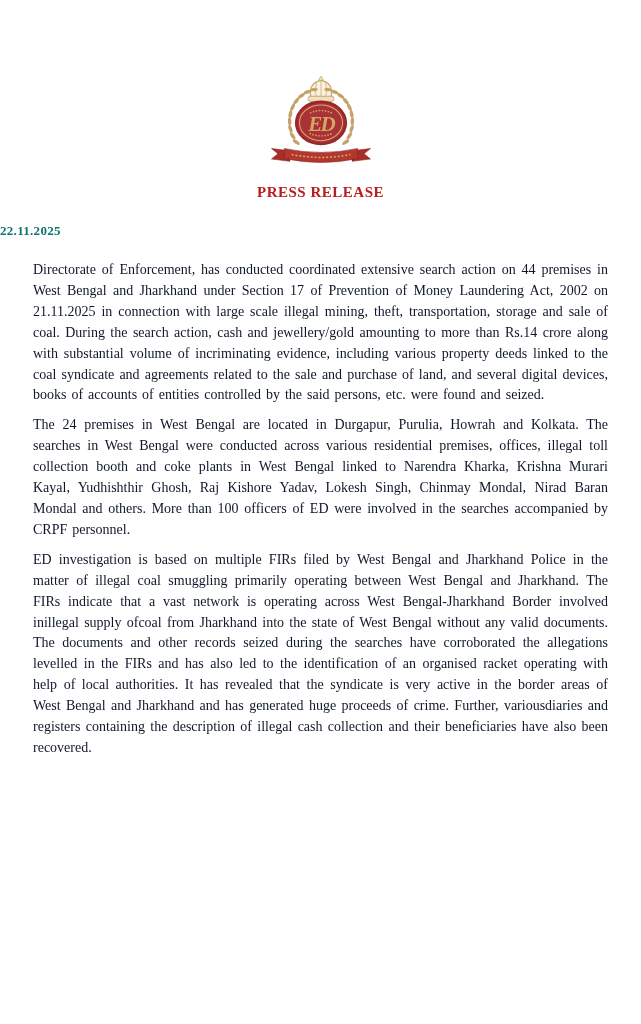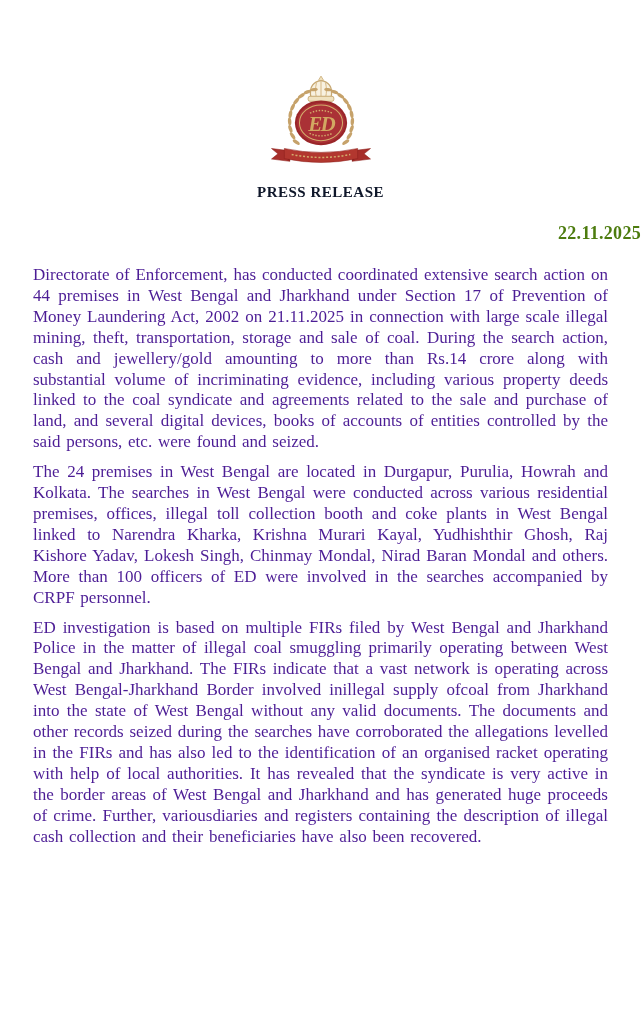--- a/index.html
+++ b/index.html
@@ -21,37 +21,37 @@
     display: flex;
     justify-content: center;
     padding-top: 33px;
   }
   .doc-title {
     text-align: center;
     font-weight: bold;
     font-size: 15px;
     letter-spacing: 0.5px;
     margin-top: 17px;
-    color: #0f172a;
+    color: #b91c1c;
   }
   .doc-date {
-    text-align: right;
+    text-align: left;
     font-weight: bold;
-    font-size: 18px;
+    font-size: 13px;
     letter-spacing: 0.3px;
     margin-top: 22px;
-    color: #4d7c0f;
+    color: #0f766e;
   }
   .doc-body {
     margin: 21px 33px 0 33px;
-    font-size: 17px;
+    font-size: 14px;
     line-height: 20.9px;
     text-align: justify;
     text-justify: inter-word;
-    color: #4c1d95;
+    color: #0f172a;
   }
   .doc-body p {
     margin: 0 0 9px 0;
     word-spacing: 1.5px;
   }
   .emblem-svg { display: block; }
   .ed-monogram-text {
     font-family: "Liberation Serif", serif;
     font-style: italic;
     font-weight: bold;

